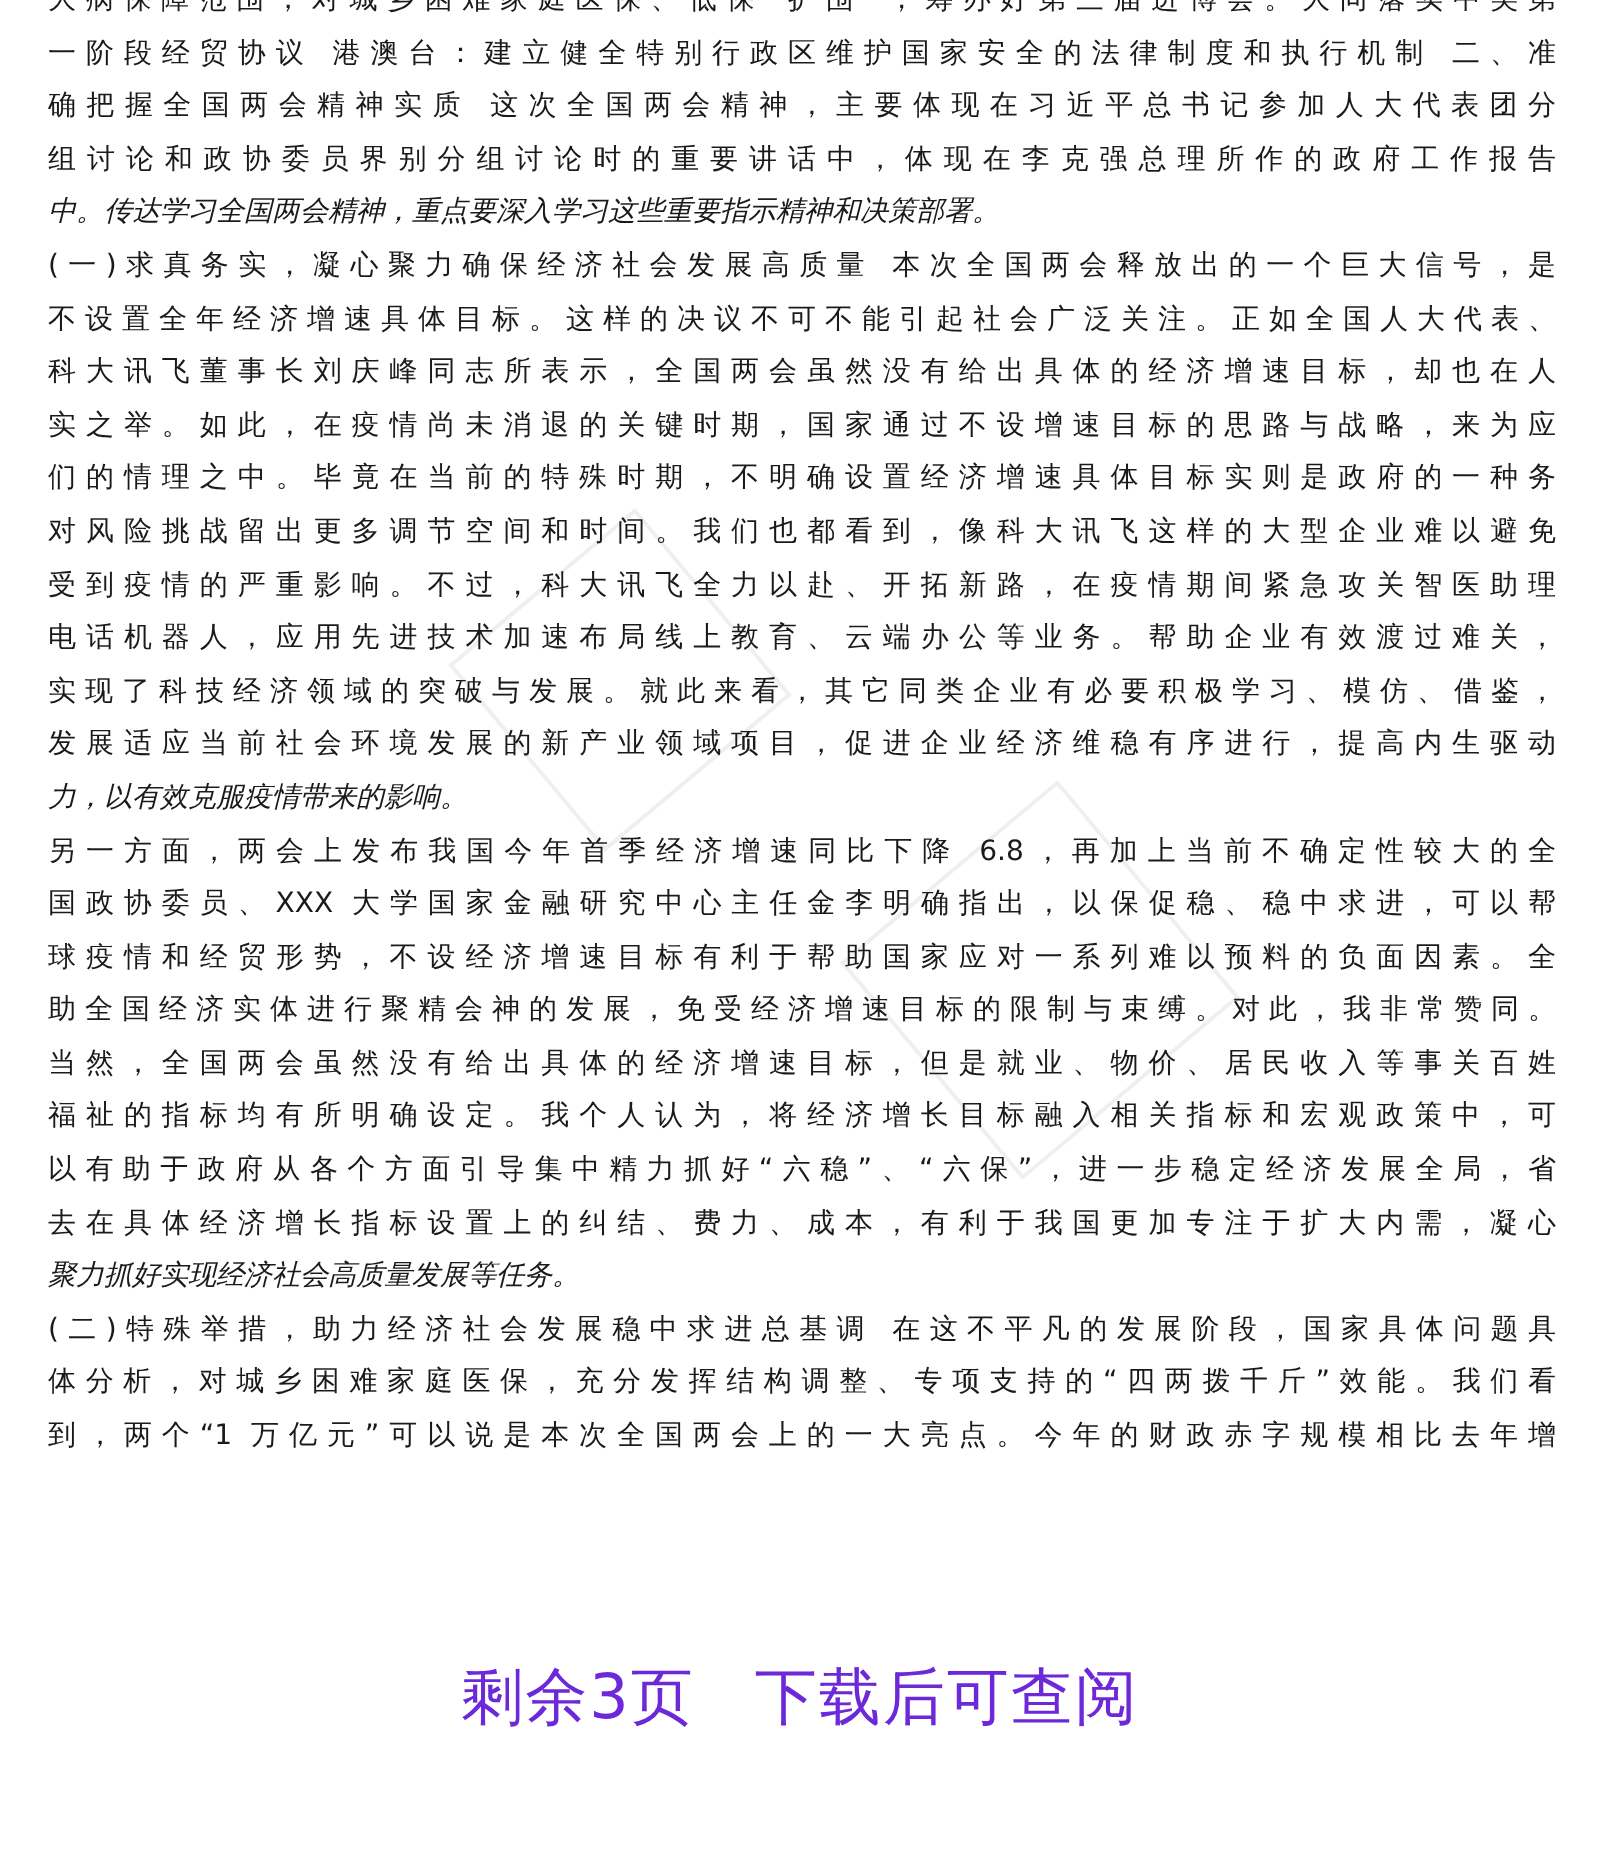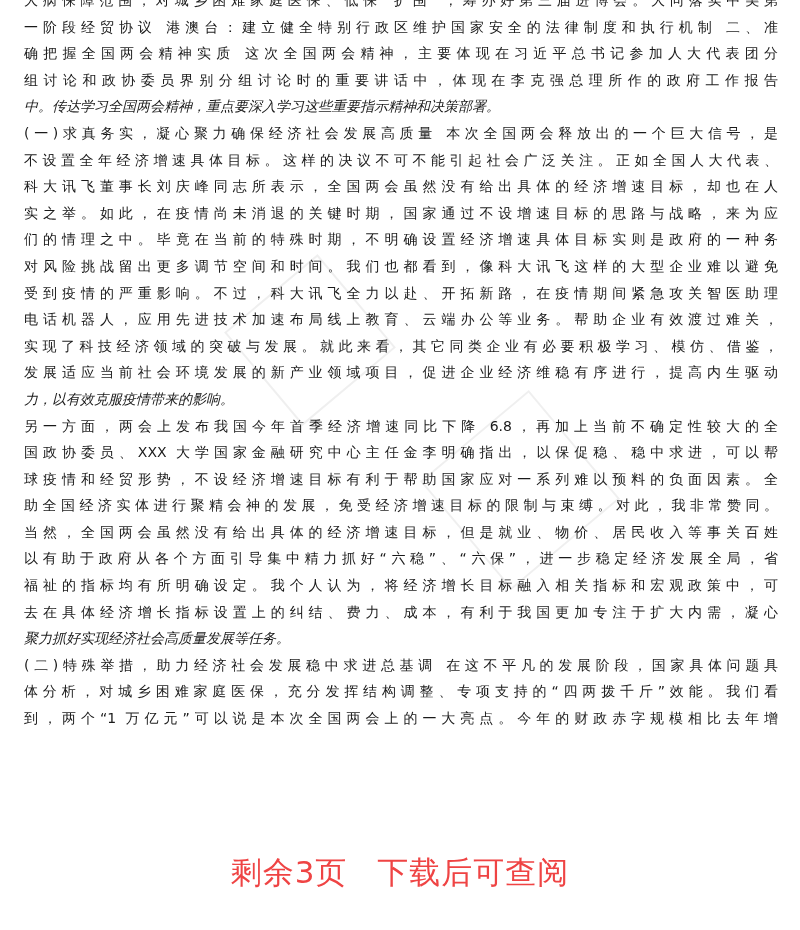--- a/index.html
+++ b/index.html
@@ -5,21 +5,21 @@
   html, body { margin: 0; padding: 0; background: #ffffff; }
   body { width: 800px; height: 930px; overflow: hidden; position: relative;
          font-family: "DejaVu Sans", "Liberation Sans", sans-serif; color: #1a1a1a; }
   .doc { position: absolute; left: 24px; top: -13px; width: 754px; }
   .line { height: 26.6px; line-height: 26.6px; font-size: 14px; white-space: nowrap;
           overflow: hidden; text-align: justify; text-align-last: justify; letter-spacing: 0px; }
   .line.last { text-align-last: left; font-style: italic; }
   .watermark { position: absolute; left: 190px; top: 220px; width: 560px; height: 500px;
                pointer-events: none; opacity: 0.06; }
   .footer { position: absolute; left: 0; top: 828px; width: 800px; text-align: center;
-            font-size: 31px; color: #ef4444; letter-spacing: 1px; margin-top: 24px; }
+            font-size: 31px; color: #6d28d9; letter-spacing: 1px; }
   .footer .gap { display: inline-block; width: 30px; }
 </style>
 </head>
 <body>
 
 <svg class="watermark" viewBox="0 0 560 500">
   <g fill="none" stroke="#000" stroke-width="2">
     <rect x="60" y="60" width="120" height="120" transform="rotate(-40 120 120)"></rect>
     <rect x="260" y="200" width="140" height="140" transform="rotate(-40 330 270)"></rect>
   </g>
@@ -40,22 +40,22 @@
     <div class="line">受到疫情的严重影响。不过，科大讯飞全力以赴、开拓新路，在疫情期间紧急攻关智医助理</div>
     <div class="line">电话机器人，应用先进技术加速布局线上教育、云端办公等业务。帮助企业有效渡过难关，</div>
     <div class="line">实现了科技经济领域的突破与发展。就此来看，其它同类企业有必要积极学习、模仿、借鉴，</div>
     <div class="line">发展适应当前社会环境发展的新产业领域项目，促进企业经济维稳有序进行，提高内生驱动</div>
     <div class="line last">力，以有效克服疫情带来的影响。</div>
     <div class="line">另一方面，两会上发布我国今年首季经济增速同比下降 6.8，再加上当前不确定性较大的全</div>
     <div class="line">国政协委员、XXX 大学国家金融研究中心主任金李明确指出，以保促稳、稳中求进，可以帮</div>
     <div class="line">球疫情和经贸形势，不设经济增速目标有利于帮助国家应对一系列难以预料的负面因素。全</div>
     <div class="line">助全国经济实体进行聚精会神的发展，免受经济增速目标的限制与束缚。对此，我非常赞同。</div>
     <div class="line">当然，全国两会虽然没有给出具体的经济增速目标，但是就业、物价、居民收入等事关百姓</div>
+    <div class="line">福祉的指标均有所明确设定。我个人认为，将经济增长目标融入相关指标和宏观政策中，可</div>
     <div class="line">以有助于政府从各个方面引导集中精力抓好“六稳”、“六保”，进一步稳定经济发展全局，省</div>
-    <div class="line">福祉的指标均有所明确设定。我个人认为，将经济增长目标融入相关指标和宏观政策中，可</div>
     <div class="line">去在具体经济增长指标设置上的纠结、费力、成本，有利于我国更加专注于扩大内需，凝心</div>
     <div class="line last">聚力抓好实现经济社会高质量发展等任务。</div>
     <div class="line">(二)特殊举措，助力经济社会发展稳中求进总基调  在这不平凡的发展阶段，国家具体问题具</div>
     <div class="line">体分析，对城乡困难家庭医保，充分发挥结构调整、专项支持的“四两拨千斤”效能。我们看</div>
     <div class="line">到，两个“1 万亿元”可以说是本次全国两会上的一大亮点。今年的财政赤字规模相比去年增</div>
   </div>
 
 <div class="footer">
   <span>剩余3页</span><span class="gap"></span><span>下载后可查阅</span>
 </div>

